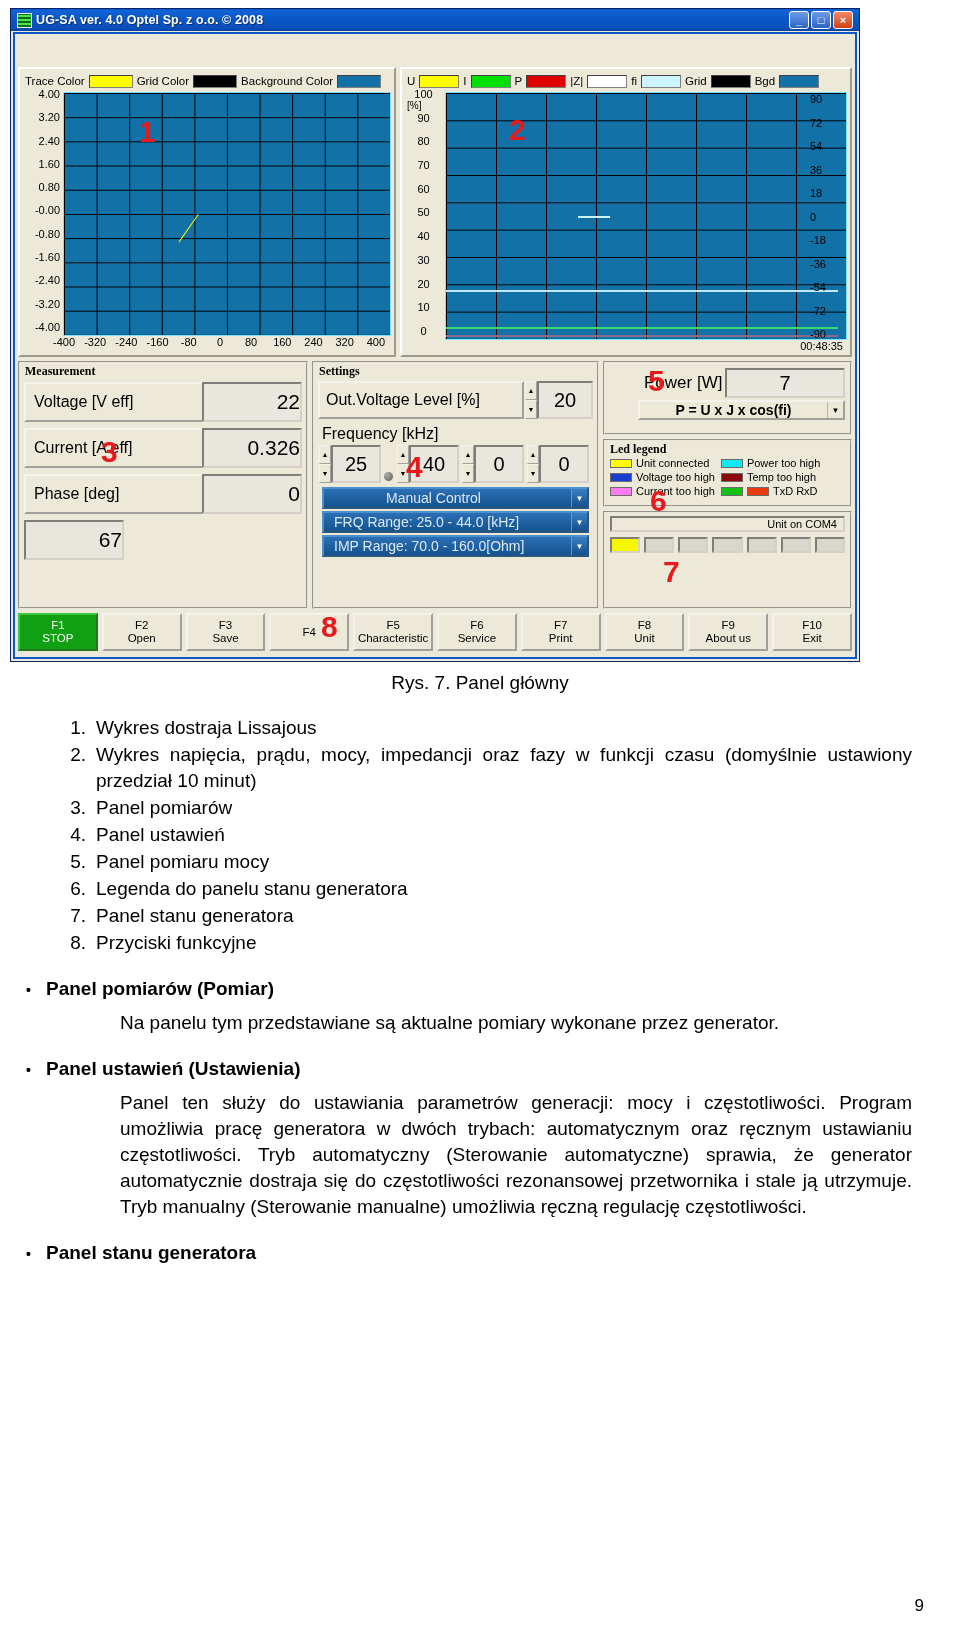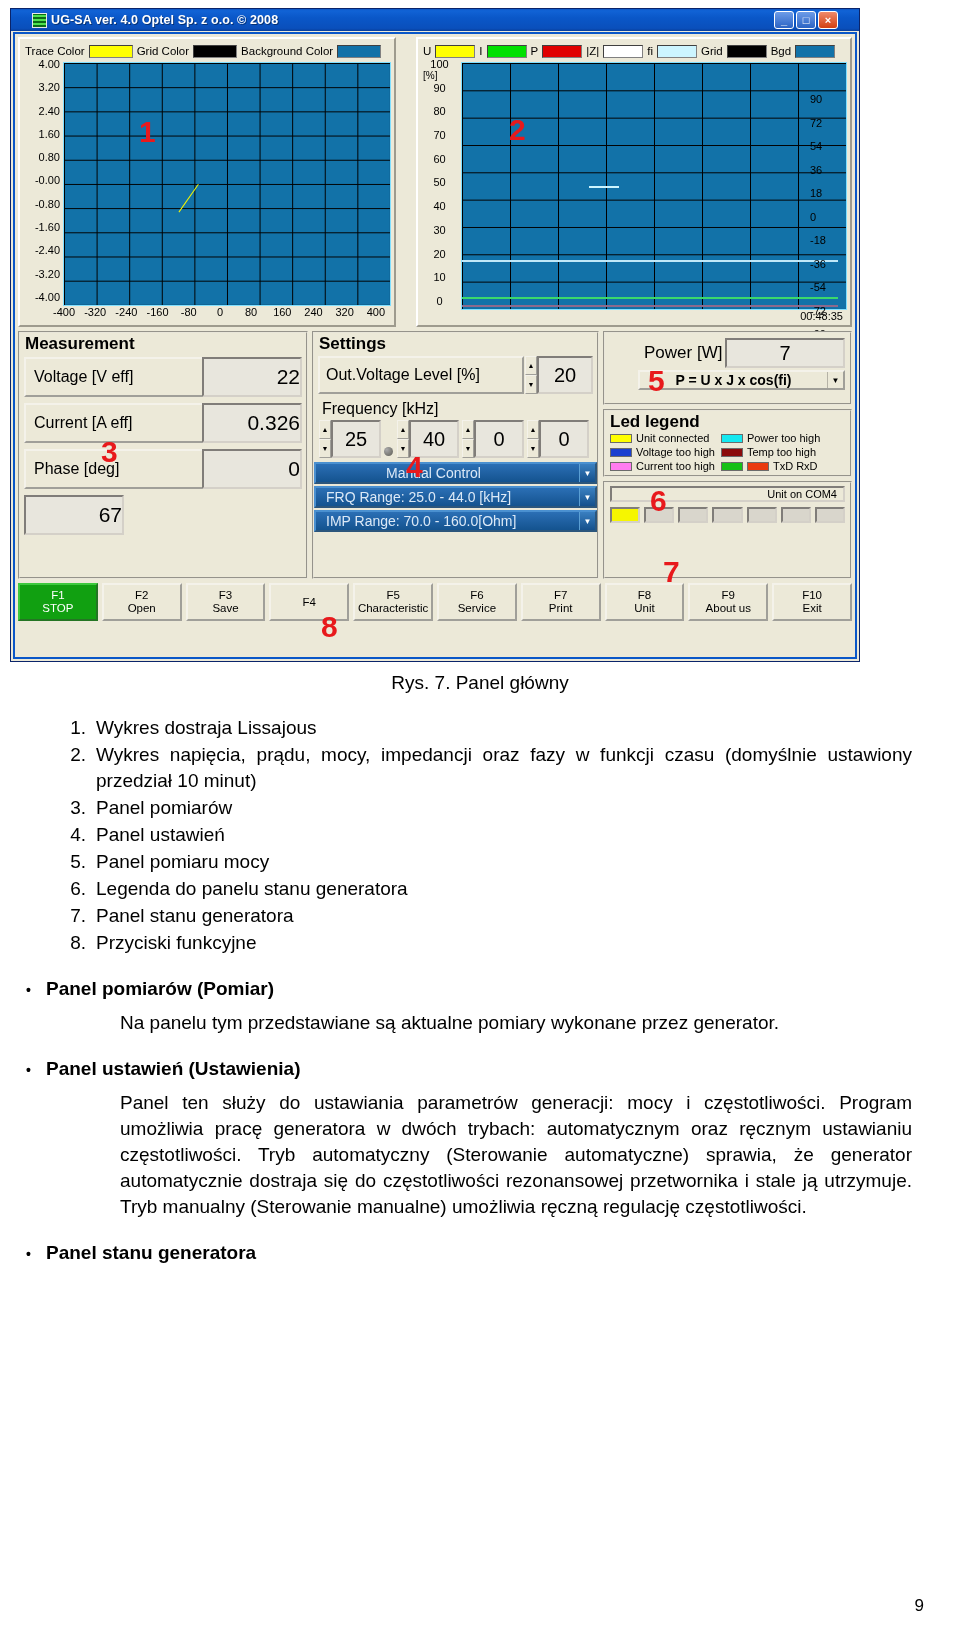--- a/index.html
+++ b/index.html
@@ -11,21 +11,21 @@
 
   
   .app-window{
     position:absolute;left:10px;top:8px;width:850px;height:654px;
     background:#ece9d8;border:1px solid #0a246a;
     box-sizing:border-box;
   }
   .titlebar{
     height:22px;
     background:linear-gradient(to bottom,#0b55c4 0%,#1163d6 8%,#0a57c8 40%,#0a4fbb 88%,#083f9c 100%);
-    display:flex;align-items:center;padding:0 19px;
+    display:flex;align-items:center;padding:0 4px;
     box-sizing:border-box;
   }
   .title-icon{
     width:15px;height:15px;margin:0 4px 0 2px;flex:0 0 auto;
     background:
       repeating-linear-gradient(0deg,#0b6b18 0 2px,#4ee24e 2px 4px),
       repeating-linear-gradient(90deg,#0b6b18 0 2px,#4ee24e 2px 4px);
     border:1px solid #e8e8e8;box-sizing:border-box;
   }
   .title-text{
@@ -46,25 +46,25 @@
     background:#ece9d8;border:2px solid #0a57c8;box-sizing:border-box;
     padding:3px;
   }
 
   
   .grp{
     background:#ece9d8;border:2px groove #e9e6d9;
     box-sizing:border-box;position:relative;
   }
   .grp-title{
-    font-size:17px;font-weight:bold;color:#000;padding:1px 4px 0 5px;
-  }
-
-  
-  .charts-row{display:flex;gap:20px;height:290px;}
+    font-size:12px;font-weight:bold;color:#000;padding:1px 4px 0 5px;font-family:Liberation Serif, serif;
+  }
+
+  
+  .charts-row{display:flex;gap:4px;height:290px;margin-top:30px;}
   .chart-box{
     background:#ece9d8;border:2px solid #9e9b8e;border-top-color:#fff;border-left-color:#fff;
     box-sizing:border-box;padding:3px;display:flex;flex-direction:column;
   }
   .chart-left{width:378px;}
   .chart-right{flex:1;}
 
   .legendbar{display:flex;align-items:center;gap:4px;height:18px;
     font-size:11.5px;padding:0 2px;box-sizing:border-box;}
   .legendbar .lab{white-space:nowrap;}
@@ -153,21 +153,21 @@
   .freq-title{font-size:16px;padding:2px 0 2px 8px;}
   .freq-row{display:flex;align-items:center;margin:0 4px 4px 4px;height:38px;gap:2px;}
   .freq-cell{display:flex;height:100%;}
   .freq-cell .snum{width:50px;}
   .knob{
     width:9px;height:9px;border-radius:50%;
     background:radial-gradient(circle at 30% 30%,#aaa,#5c5c54);
     align-self:flex-end;margin:0 1px 2px 1px;
   }
   .bluebar{
-    margin:2px 0;height:22px;background:linear-gradient(to bottom,#2b6fb5,#14538f);
+    margin:2px 8px;height:22px;background:linear-gradient(to bottom,#2b6fb5,#14538f);
     border:2px outset #4a90d0;box-sizing:border-box;
     display:flex;align-items:center;position:relative;
     color:#dbe9f7;font-size:14px;gap:28px;
   }
   .bluebar .bbtext{flex:1;text-align:center;}
   .bluebar.left-align .bbtext{text-align:left;padding-left:10px;}
   .bluebar .arrow{
     width:16px;height:100%;background:linear-gradient(to bottom,#3a7fc0,#15508c);
     border-left:1px solid #5a9fd4;display:flex;align-items:center;justify-content:center;
     font-size:8px;color:#fff;box-sizing:border-box;

